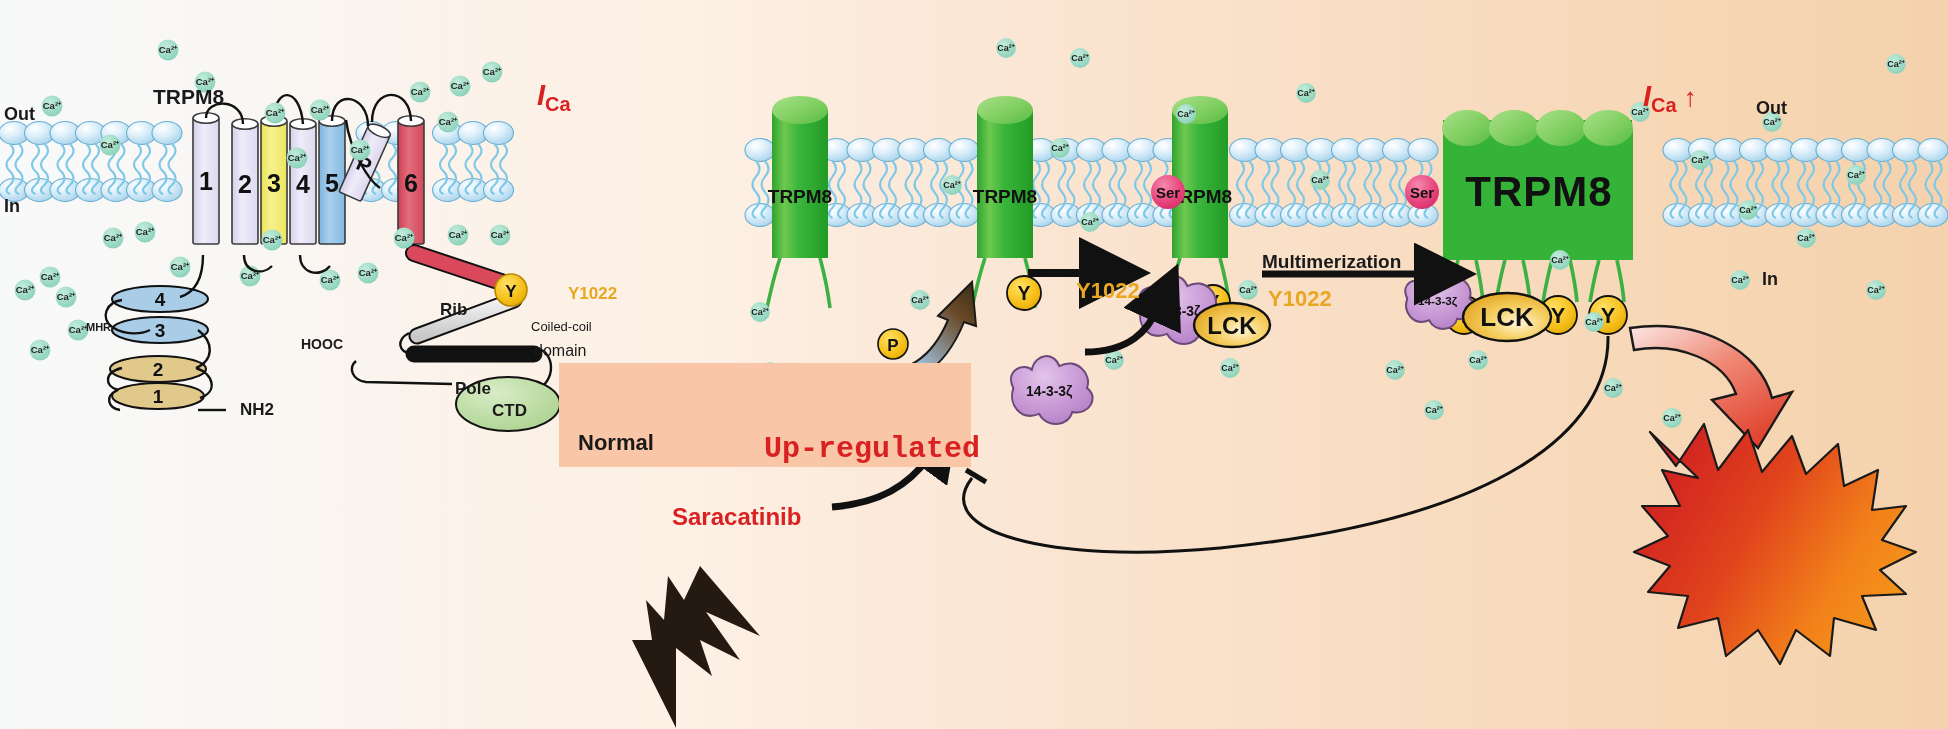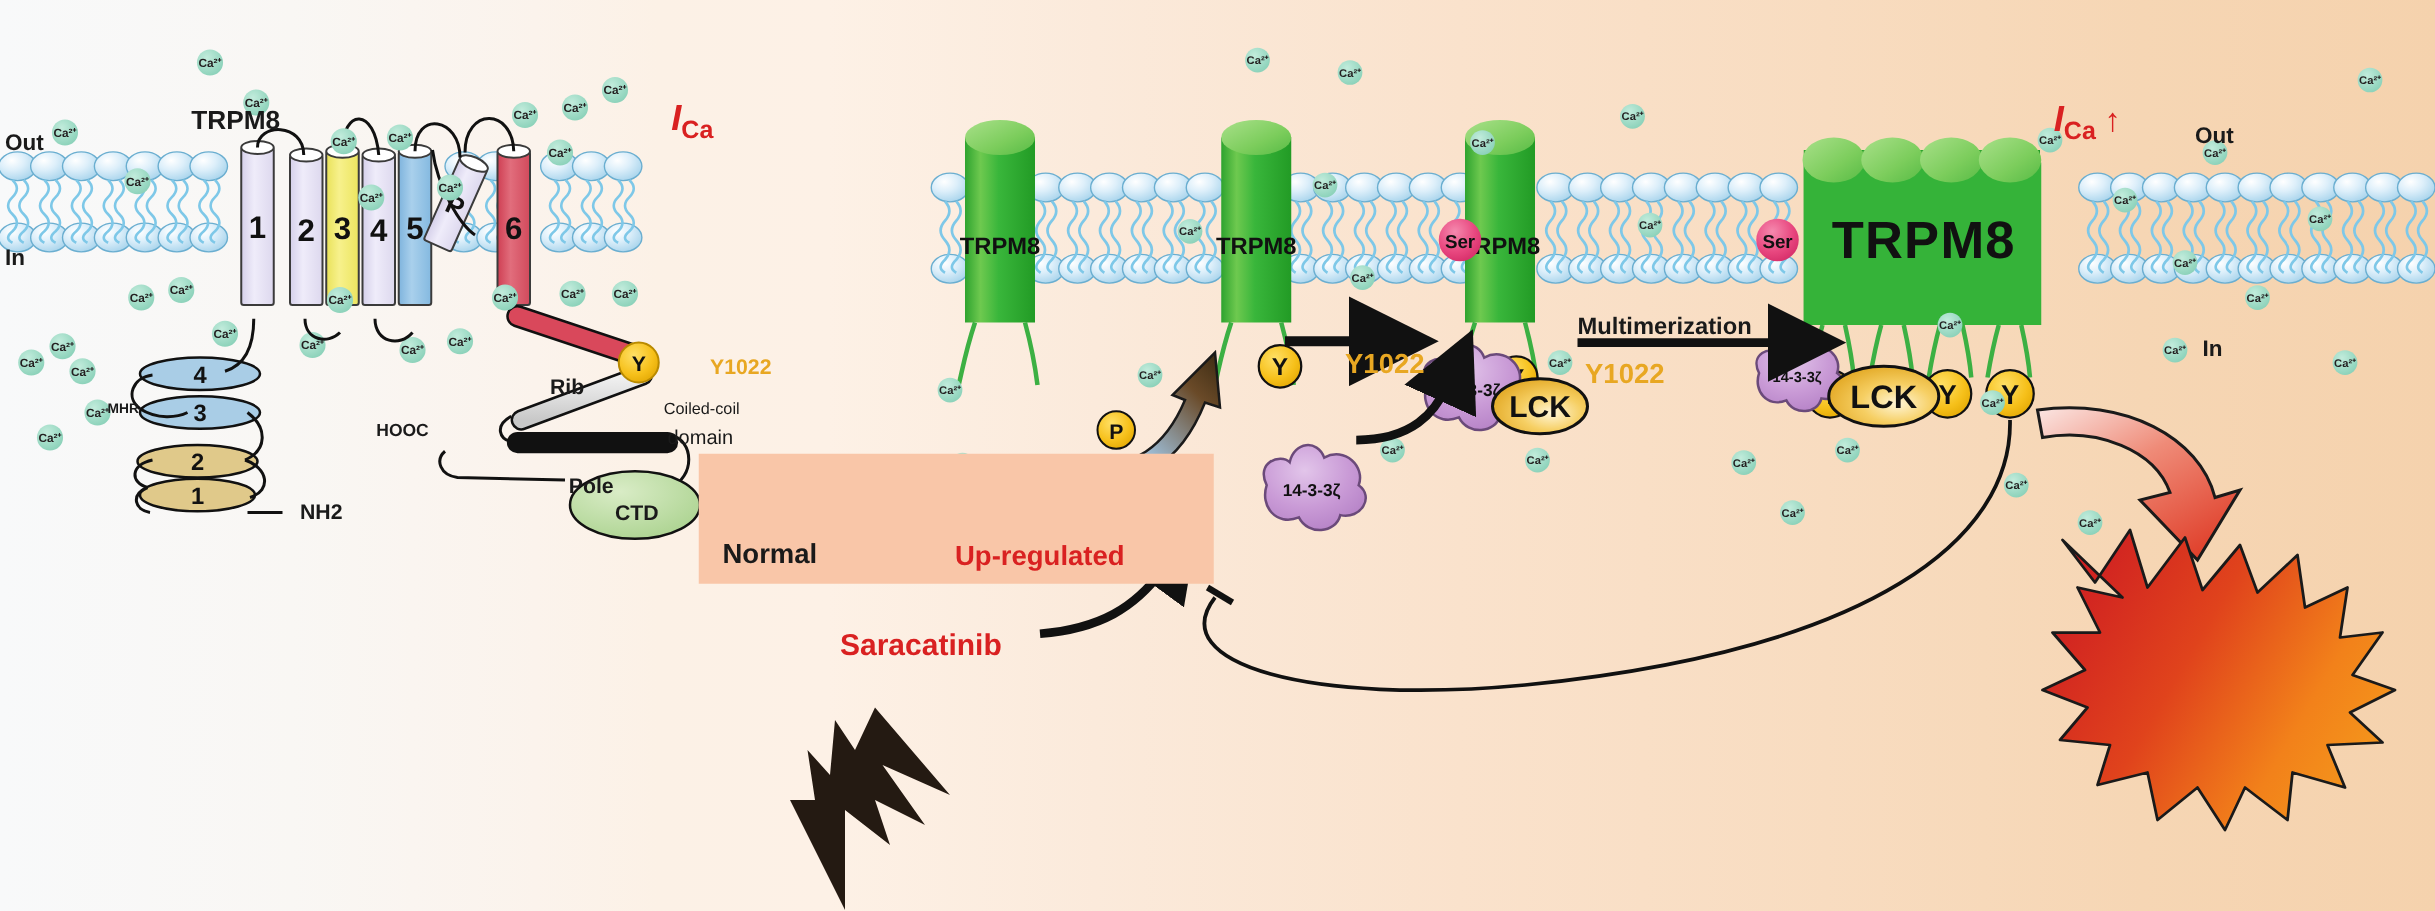--- a/index.html
+++ b/index.html
@@ -638,21 +638,21 @@
 <div class="lbl b blk" style="left:440px;top:301px;font-size:17px;">Rib</div>
 <div class="lbl b blk" style="left:423px;top:380px;font-size:17px;margin-left:32px;">Pole</div>
 <div class="lbl b blk" style="left:492px;top:402px;font-size:17px;">CTD</div>
 <div class="lbl b gold" style="left:522px;top:285px;font-size:17px;">Y1022</div>
 <div class="lbl blk" style="left:489px;top:320px;font-size:13px;margin-left:42px;">Coiled-coil</div>
 <div class="lbl blk" style="left:534px;top:343px;font-size:16px;">domain</div>
 
 <div class="lck-box" style="left:559px;top:363px;width:412px;height:104px;"></div>
 
 <div class="lbl b blk" style="left:578px;top:432px;font-size:22px;">Normal</div>
-<div class="lbl b red" style="left:764px;top:434px;font-size:22px;">Up-regulated</div>
+<div class="lbl b red" style="left:764px;top:434px;font-size:30px;font-family:Liberation Mono, monospace;">Up-regulated</div>
 
 <div class="lbl b red" style="left:672px;top:505px;font-size:24px;">Saracatinib</div>
 
 <div class="lbl b blk" style="left:1756px;top:99px;font-size:18px;">Out</div>
 <div class="lbl b blk" style="left:1762px;top:270px;font-size:18px;">In</div>
 
 <div class="lbl" style="left:1643px;top:82px;">
   <span class="b" style="font-size:29px;font-style:italic;color:#d92121;">I</span><span class="b" style="font-size:20px;color:#d92121;position:relative;top:6px;">Ca</span><span class="b" style="font-size:26px;color:#d92121;margin-left:7px;">↑</span>
 </div>
 

